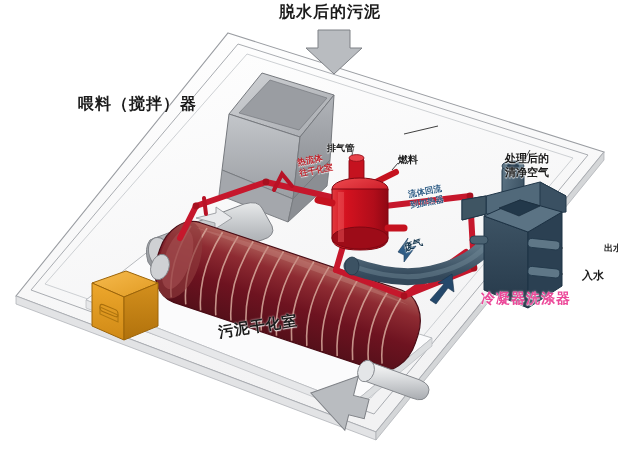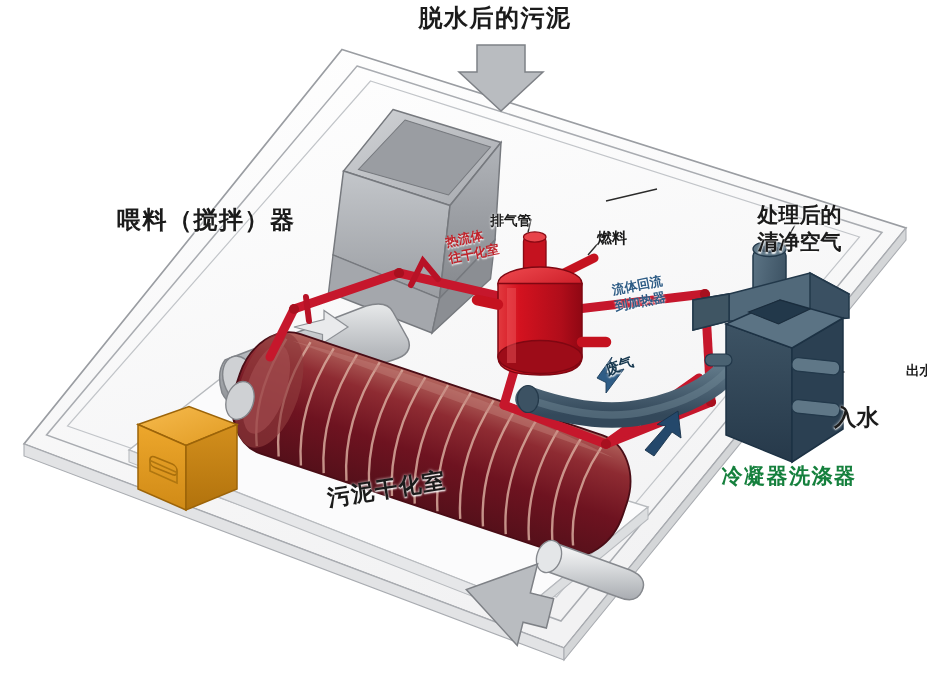--- a/index.html
+++ b/index.html
@@ -19,31 +19,31 @@
     line-height:1.15;
     text-shadow:0 1px 1px rgba(255,255,255,.9), 0 0 2px rgba(255,255,255,.85);
     letter-spacing:1px;
   }
   .lbl.small{font-weight:bold;letter-spacing:0;}
   .lbl.red{color:#c0232b;text-shadow:0 1px 1px rgba(255,255,255,.95);}
   .lbl.blue{color:#2f5d86;text-shadow:0 1px 1px rgba(255,255,255,.95);}
 
   
   #lbl-dewatered  {left:279px;top:3px;  font-size:16px;}
-  #lbl-feeder     {left:78px; top:95px; font-size:16px;margin-top:43px;}
+  #lbl-feeder     {left:78px; top:95px; font-size:16px;}
   #lbl-heater     {left:405px;top:119px;font-size:16px;}
   #lbl-chamber    {left:218px;top:318px;font-size:15px;transform:rotate(-9deg);}
   #lbl-plc        {left:60px; top:325px;font-size:13px;}
-  #lbl-condenser  {left:481px;top:310px;font-size:14px;color:#15803d;}
+  #lbl-condenser  {left:481px;top:290px;font-size:14px;color:#ec4899;}
 
   #lbl-exhaust    {left:327px;top:143px;font-size:9px;}
   #lbl-fuel       {left:398px;top:154px;font-size:10px;}
-  #lbl-cleanair   {left:505px;top:136px;font-size:14px;line-height:1.25;white-space:pre;}
+  #lbl-cleanair   {left:505px;top:152px;font-size:11px;line-height:1.25;white-space:pre;}
   #lbl-waterout   {left:604px;top:243px;font-size:9px;}
-  #lbl-waterin    {left:556px;top:270px;font-size:15px;}
+  #lbl-waterin    {left:582px;top:270px;font-size:11px;}
 
   #lbl-hotfluid   {left:298px;top:154px;font-size:8.5px;line-height:1.25;white-space:pre;
                    transform:rotate(-11deg);}
   #lbl-return     {left:409px;top:186px;font-size:8.5px;line-height:1.25;white-space:pre;
                    transform:rotate(-11deg);}
   #lbl-wastegas   {left:404px;top:240px;font-size:9.5px;transform:rotate(-20deg);color:#17384f;}
 </style>
 </head>
 <body>
 

